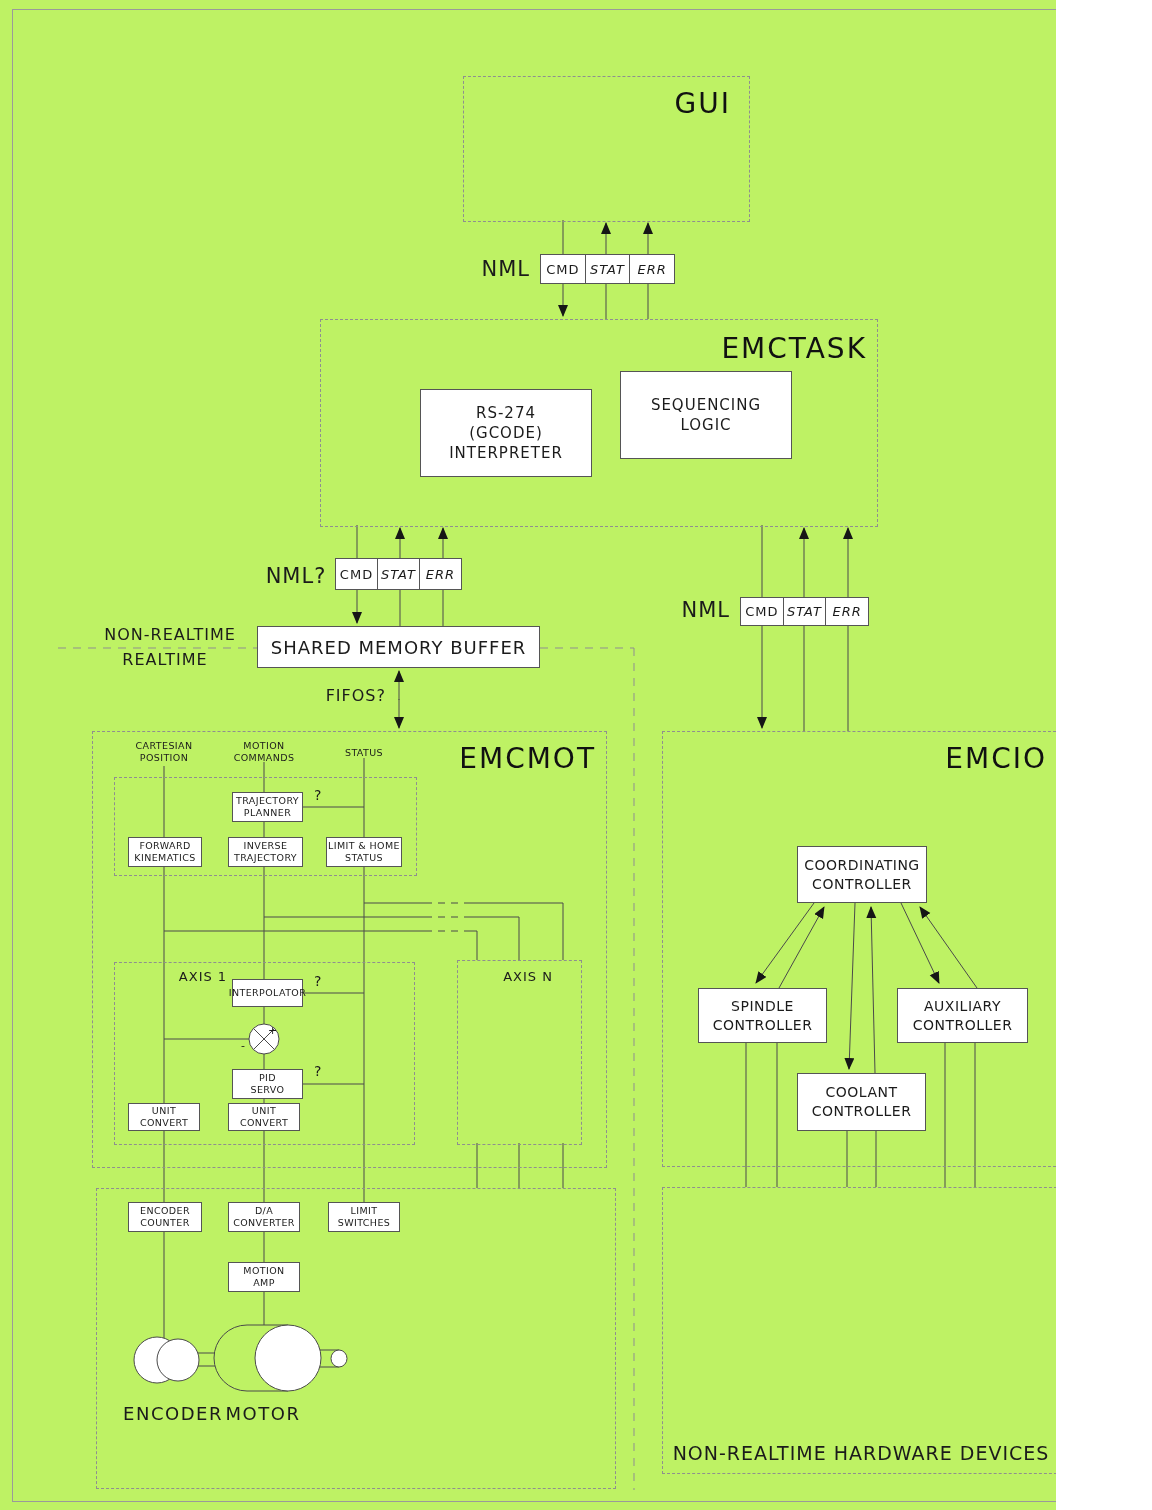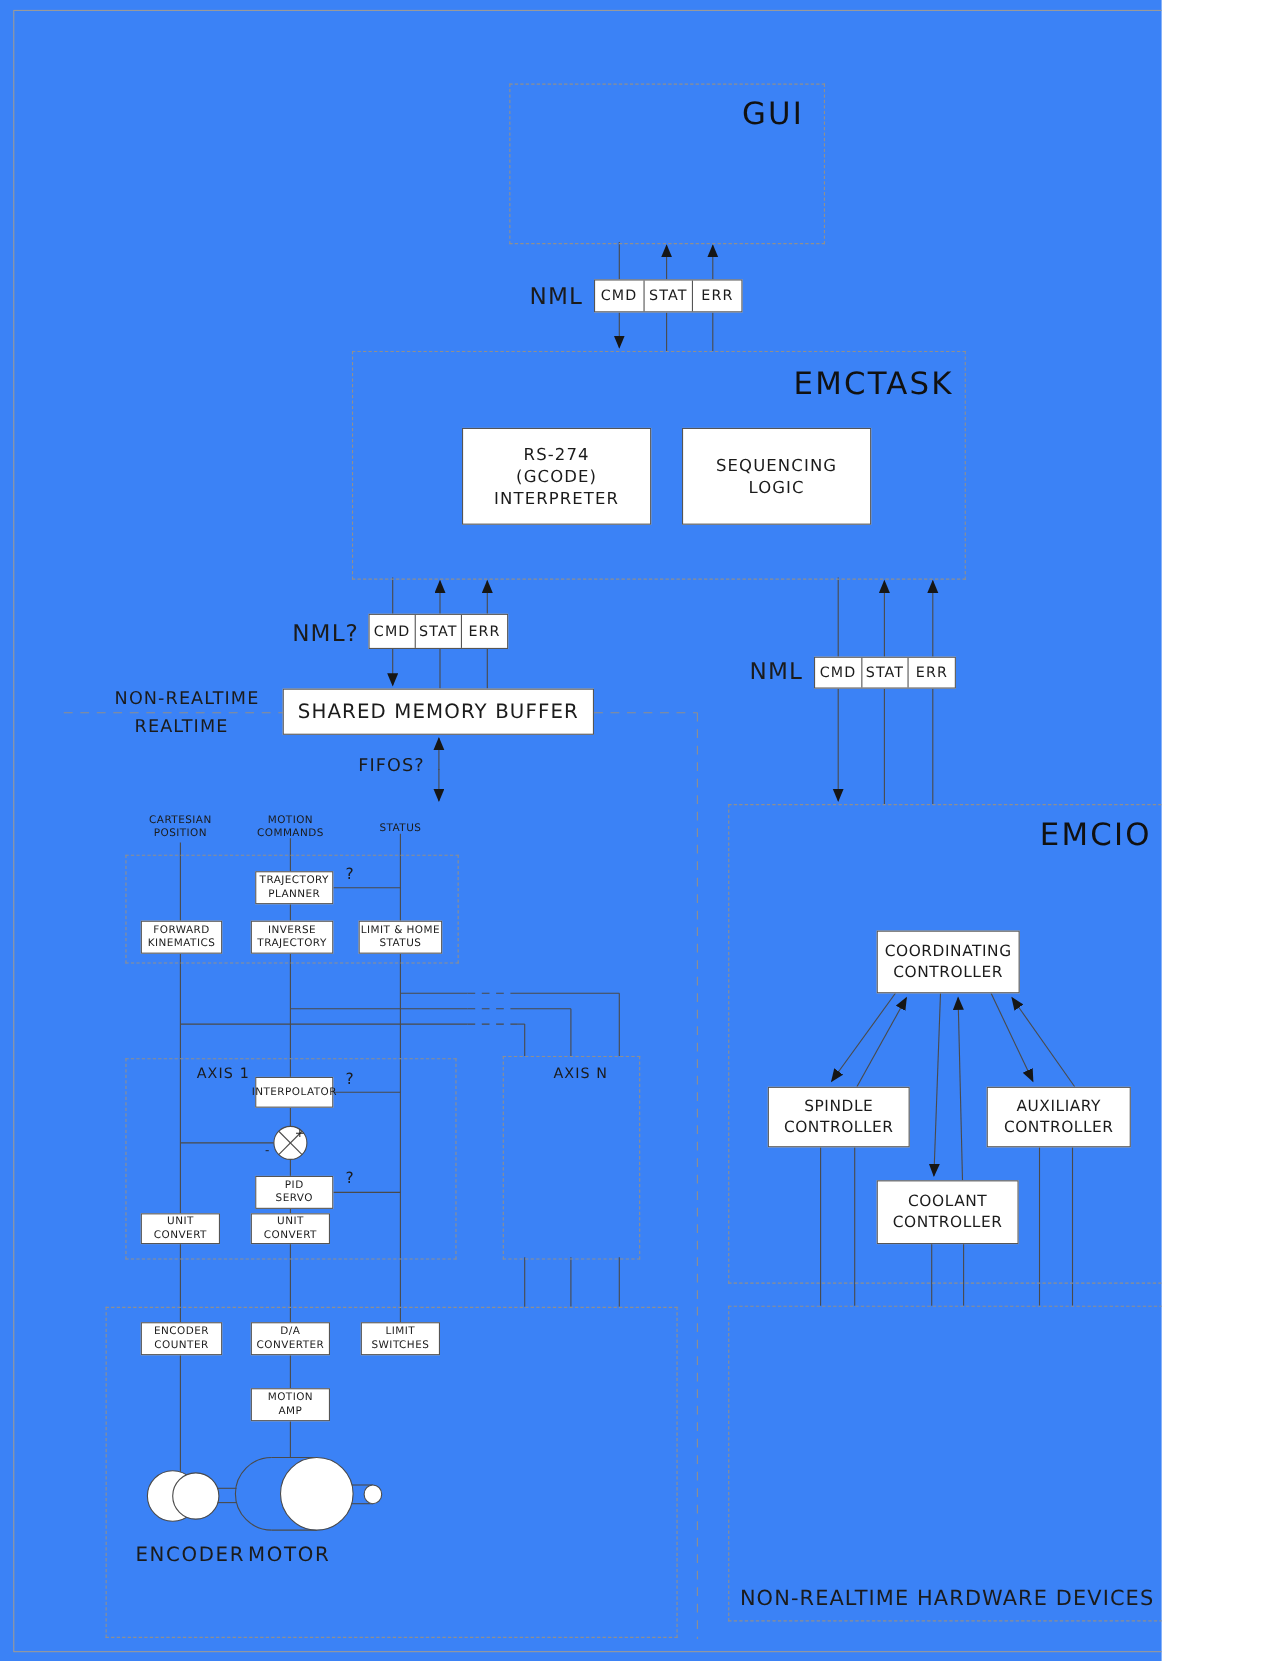--- a/index.html
+++ b/index.html
@@ -1,35 +1,35 @@
 <!DOCTYPE html>
 <html><head>
 <meta charset="utf-8">
 <style>
   html,body{margin:0;padding:0;background:#fff;}
-  .canvas{position:relative;width:1056px;height:1510px;background:#3b82f6;
+  .canvas{position:relative;width:1056px;height:1510px;background:#bef264;
           font-family:"DejaVu Sans","Liberation Sans",sans-serif;color:#1b1b1b;overflow:hidden;}
   .page-border{position:absolute;left:12px;top:9px;width:1127px;height:1491px;border:1px solid #9a9a9a;}
   .wires{position:absolute;left:0;top:0;}
   .dbox{position:absolute;border:1px dashed #8f8f8f;}
   .sbox{position:absolute;border:1px solid #555;background:#fff;display:flex;align-items:center;justify-content:center;
         text-align:center;white-space:pre-line;box-sizing:border-box;}
   .boxtitle{position:absolute;font-size:28px;letter-spacing:2px;color:#111;}
   .lbl{position:absolute;white-space:pre-line;text-align:center;}
   .s15{font-size:15px;letter-spacing:1px;line-height:1.35;}
   .s14{font-size:14px;letter-spacing:0.5px;line-height:1.35;}
   .s9{font-size:9.5px;letter-spacing:0.4px;line-height:1.25;}
   .s13{font-size:13px;letter-spacing:1px;}
   .s18{font-size:18px;letter-spacing:1.5px;}
   .s19{font-size:19px;letter-spacing:1px;}
   .s21{font-size:21px;letter-spacing:1px;}
   .s16{font-size:16px;letter-spacing:1px;}
   .nmlrow{position:absolute;display:flex;border:1px solid #555;background:#fff;box-sizing:border-box;}
   .nmlrow .cell{flex:1;display:flex;align-items:center;justify-content:center;font-size:13px;letter-spacing:1px;}
-  .nmlrow .cell + .cell{border-left:1px solid #555;}
+  .nmlrow .cell + .cell{border-left:1px solid #555;font-style:italic;}
   .qmark{position:absolute;font-size:14px;}
   .sumsign{position:absolute;font-size:11px;line-height:1;}
 </style>
 </head>
 <body>
 
 <div class="canvas">
   <div class="page-border"></div>
 
   <svg class="wires" width="1152" height="1510" viewBox="0 0 1152 1510">
@@ -162,20 +162,23 @@
       </g>
     </g>
   </svg>
 
   <div class="dbox" style="left:463px;top:76px;width:285px;height:144px">
     <div class="boxtitle" style="top:10px;right:18px">GUI</div>
   </div>
   <div class="dbox" style="left:320px;top:319px;width:556px;height:206px">
     <div class="boxtitle" style="top:12px;right:10px">EMCTASK</div>
   </div>
+  <div class="dbox" style="left:92px;top:731px;width:513px;height:435px">
+    <div class="boxtitle" style="top:10px;right:10px">EMCMOT</div>
+  </div>
   <div class="dbox" style="left:662px;top:731px;width:397px;height:434px">
     <div class="boxtitle" style="top:10px;right:13px">EMCIO</div>
   </div>
   <div class="dbox" style="left:114px;top:777px;width:301px;height:97px"></div>
   <div class="dbox" style="left:114px;top:962px;width:299px;height:181px"></div>
   <div class="dbox" style="left:457px;top:960px;width:123px;height:183px"></div>
   <div class="dbox" style="left:96px;top:1188px;width:518px;height:299px"></div>
   <div class="dbox" style="left:662px;top:1187px;width:398px;height:285px"></div>
 
   <div class="lbl s21" style="left:470px;top:257px;width:60px;text-align:right">NML</div>
@@ -195,21 +198,21 @@
   <div class="lbl s21" style="left:668px;top:598px;width:62px;text-align:right">NML</div>
   <div class="nmlrow" style="left:740px;top:597px;width:129px;height:29px">
     <div class="cell">CMD</div>
     <div class="cell">STAT</div>
     <div class="cell">ERR</div>
   </div>
 
   <div class="sbox s15" style="left:420px;top:389px;width:172px;height:88px">RS-274
 (GCODE)
 INTERPRETER</div>
-  <div class="sbox s15" style="left:620px;top:389px;width:172px;height:88px">SEQUENCING
+  <div class="sbox s15" style="left:620px;top:371px;width:172px;height:88px">SEQUENCING
 LOGIC</div>
 
   <div class="lbl s16" style="left:100px;top:625px;width:140px">NON-REALTIME</div>
   <div class="lbl s16" style="left:100px;top:650px;width:130px">REALTIME</div>
   <div class="sbox" style="left:257px;top:626px;width:283px;height:42px;font-size:18px;letter-spacing:1px">SHARED MEMORY BUFFER</div>
   <div class="lbl s16" style="left:296px;top:686px;width:90px;text-align:right">FIFOS?</div>
 
   <div class="lbl s9" style="left:124px;top:740px;width:80px">CARTESIAN
 POSITION</div>
   <div class="lbl s9" style="left:224px;top:740px;width:80px">MOTION

